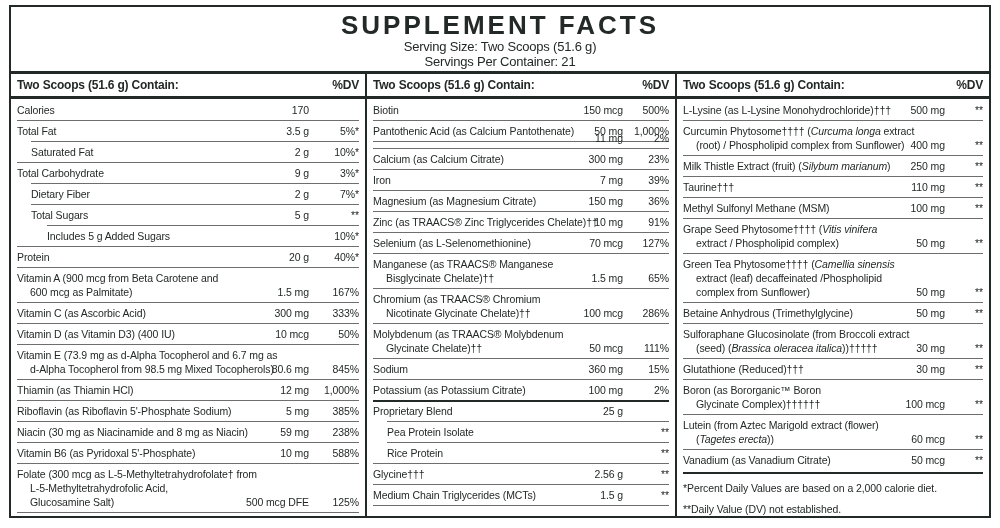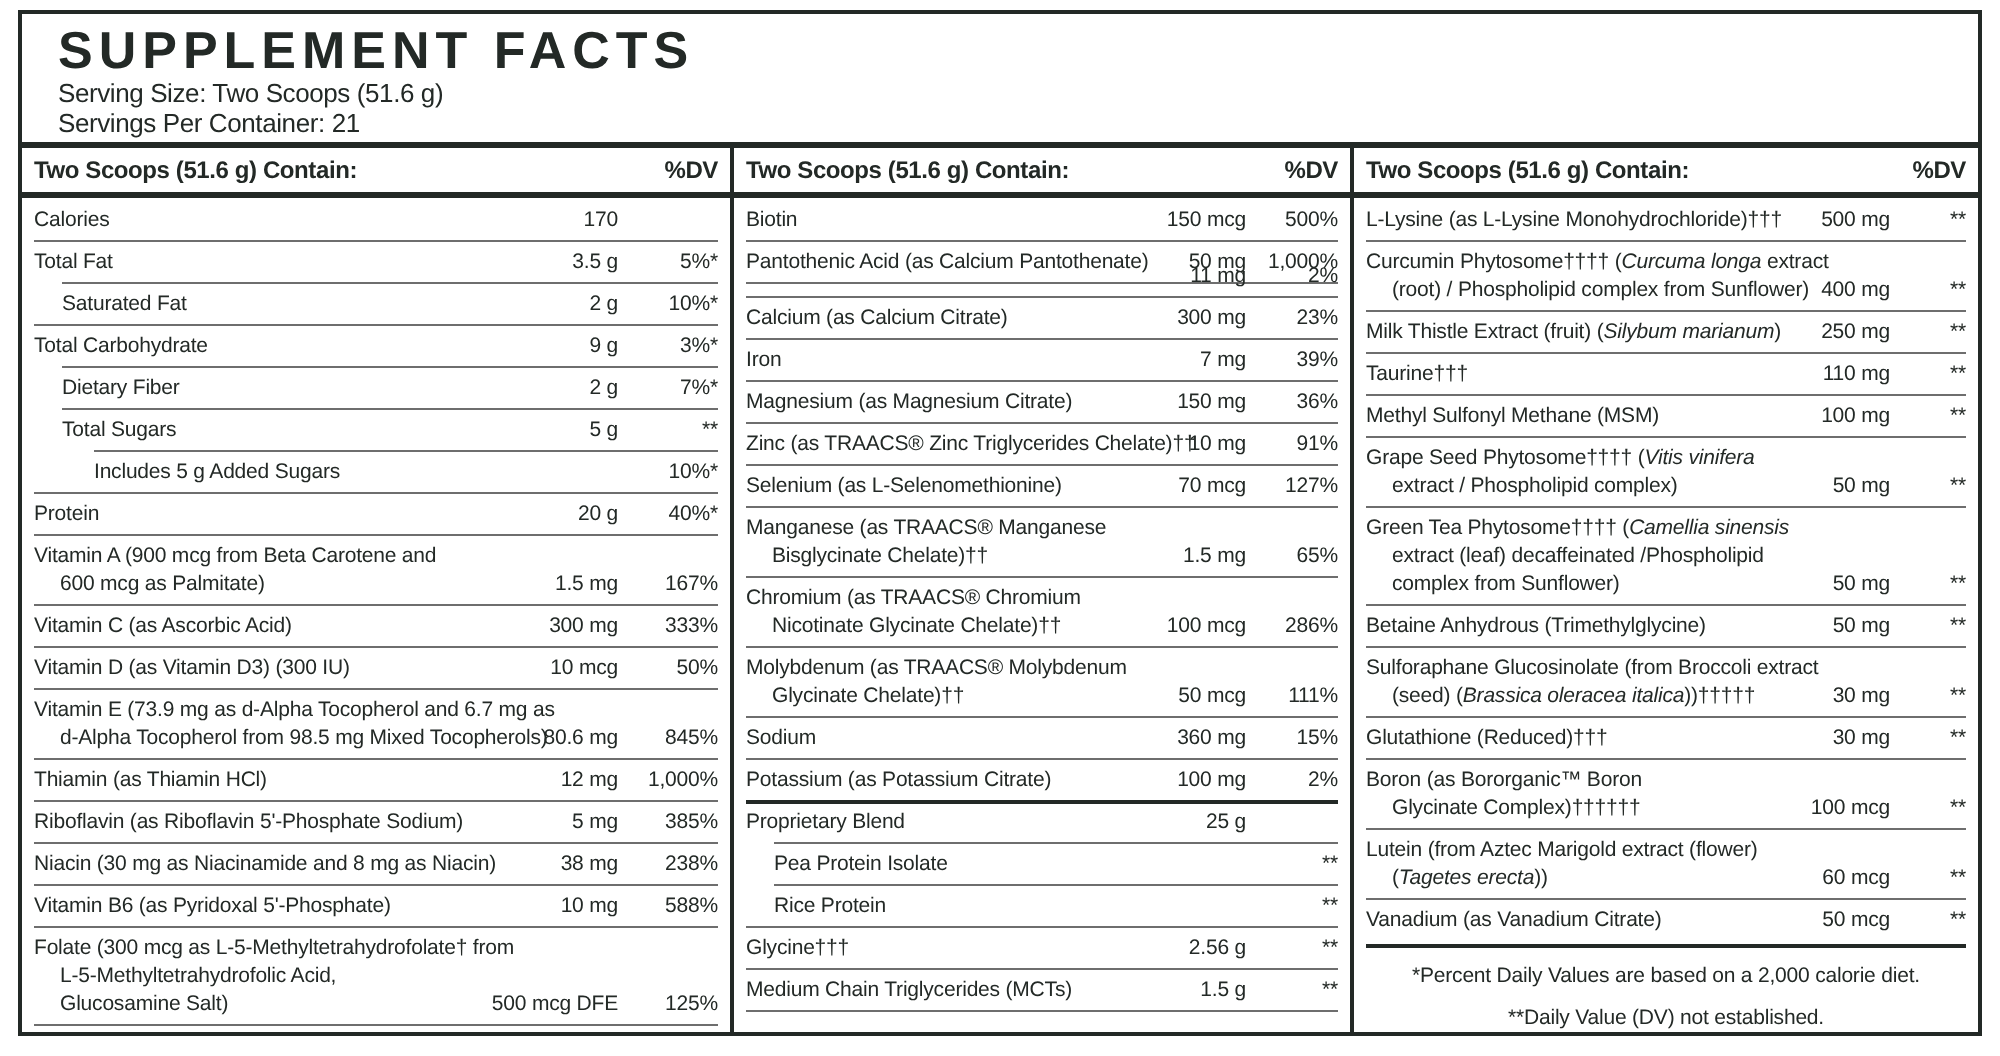--- a/index.html
+++ b/index.html
@@ -1,18 +1,18 @@
 <!DOCTYPE html>
 <html><head>
 <meta charset="utf-8">
 <style>
   html,body{margin:0;padding:0;background:#ffffff;overflow:hidden;}
   body{width:1000px;height:528px;position:relative;font-family:"Liberation Sans",sans-serif;color:#232926;}
   .label{position:absolute;left:9px;top:5px;width:982px;height:513px;border:2px solid #232926;box-sizing:border-box;display:flex;flex-direction:column;background:#fff;}
-  .lheader{padding:4px 18px 2px;}
+  .lheader{padding:4px 18px 2px;text-align:center;}
   .title{font-size:26px;line-height:28px;font-weight:bold;letter-spacing:3px;white-space:nowrap;}
   .serv{font-size:13px;line-height:15px;letter-spacing:-0.2px;}
   .columns{flex:1;display:flex;border-top:3px solid #232926;min-height:0;}
   .column{box-sizing:border-box;overflow:hidden;}
   .column.c1{flex:0 0 354px;}
   .column.c2{flex:0 0 310px;}
   .column.c3{flex:1;}
   .column + .column{border-left:2px solid #232926;}
   .col-header{display:flex;justify-content:space-between;align-items:flex-end;font-weight:bold;font-size:12px;line-height:15px;padding:4px 6px 3px;border-bottom:3px solid #232926;letter-spacing:-0.2px;}
   .rows{margin:0 6px;}
@@ -24,21 +24,21 @@
   .row.ind2::before{left:30px;}
   .row.thicktop::before{height:2px;background:#232926;}
   .name{display:block;padding-left:13px;text-indent:-13px;}
   .row.ind1 .name{margin-left:14px;}
   .row.ind2 .name{margin-left:30px;}
   .amount{position:absolute;bottom:3.5px;white-space:nowrap;}
   .dv{position:absolute;bottom:3.5px;right:0;text-align:right;white-space:nowrap;}
   .c1 .amount{right:50px;} .c1 .dv{width:44px;}
   .c2 .amount{right:46px;} .c2 .dv{width:40px;}
   .c3 .amount{right:38px;} .c3 .dv{width:30px;}
-  .col-foot{margin:2px 6px 0;border-top:2.5px solid #232926;padding:7px 0 0;text-align:center;}
+  .col-foot{margin:2px 6px 0;border-top:2.5px solid #232926;padding:7px 0 0;}
   .footnote{font-size:10.5px;line-height:14px;margin-bottom:7px;letter-spacing:-0.1px;}
   i{font-style:italic;}
 </style>
 </head>
 <body>
 
 <div class="label">
   <div class="lheader">
     <div class="title">SUPPLEMENT FACTS</div>
     <div class="serv">Serving Size: Two Scoops (51.6 g)</div>
@@ -93,42 +93,42 @@
             <span class="name">Vitamin A (900 mcg from Beta Carotene and<br>600 mcg as Palmitate)</span>
             <span class="amount">1.5 mg</span>
             <span class="dv">167%</span>
           </div>
           <div class="row ind0">
             <span class="name">Vitamin C (as Ascorbic Acid)</span>
             <span class="amount">300 mg</span>
             <span class="dv">333%</span>
           </div>
           <div class="row ind0">
-            <span class="name">Vitamin D (as Vitamin D3) (300 IU)</span>
+            <span class="name">Vitamin D (as Vitamin D3) (400 IU)</span>
             <span class="amount">10 mcg</span>
             <span class="dv">50%</span>
           </div>
           <div class="row ind0">
             <span class="name">Vitamin E (73.9 mg as d-Alpha Tocopherol and 6.7 mg as<br>d-Alpha Tocopherol from 98.5 mg Mixed Tocopherols)</span>
             <span class="amount">80.6 mg</span>
             <span class="dv">845%</span>
           </div>
           <div class="row ind0">
             <span class="name">Thiamin (as Thiamin HCl)</span>
             <span class="amount">12 mg</span>
             <span class="dv">1,000%</span>
           </div>
           <div class="row ind0">
             <span class="name">Riboflavin (as Riboflavin 5'-Phosphate Sodium)</span>
             <span class="amount">5 mg</span>
             <span class="dv">385%</span>
           </div>
           <div class="row ind0">
             <span class="name">Niacin (30 mg as Niacinamide and 8 mg as Niacin)</span>
-            <span class="amount">38 mg</span>
+            <span class="amount">59 mg</span>
             <span class="dv">238%</span>
           </div>
           <div class="row ind0">
             <span class="name">Vitamin B6 (as Pyridoxal 5'-Phosphate)</span>
             <span class="amount">10 mg</span>
             <span class="dv">588%</span>
           </div>
           <div class="row ind0">
             <span class="name">Folate (300 mcg as L-5-Methyltetrahydrofolate† from<br>L-5-Methyltetrahydrofolic Acid,<br>Glucosamine Salt)</span>
             <span class="amount">500 mcg DFE</span>

